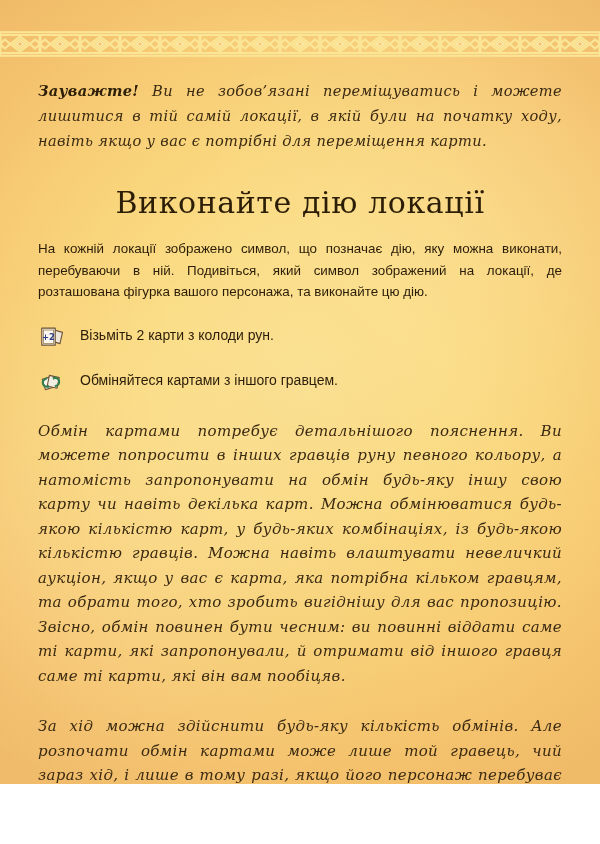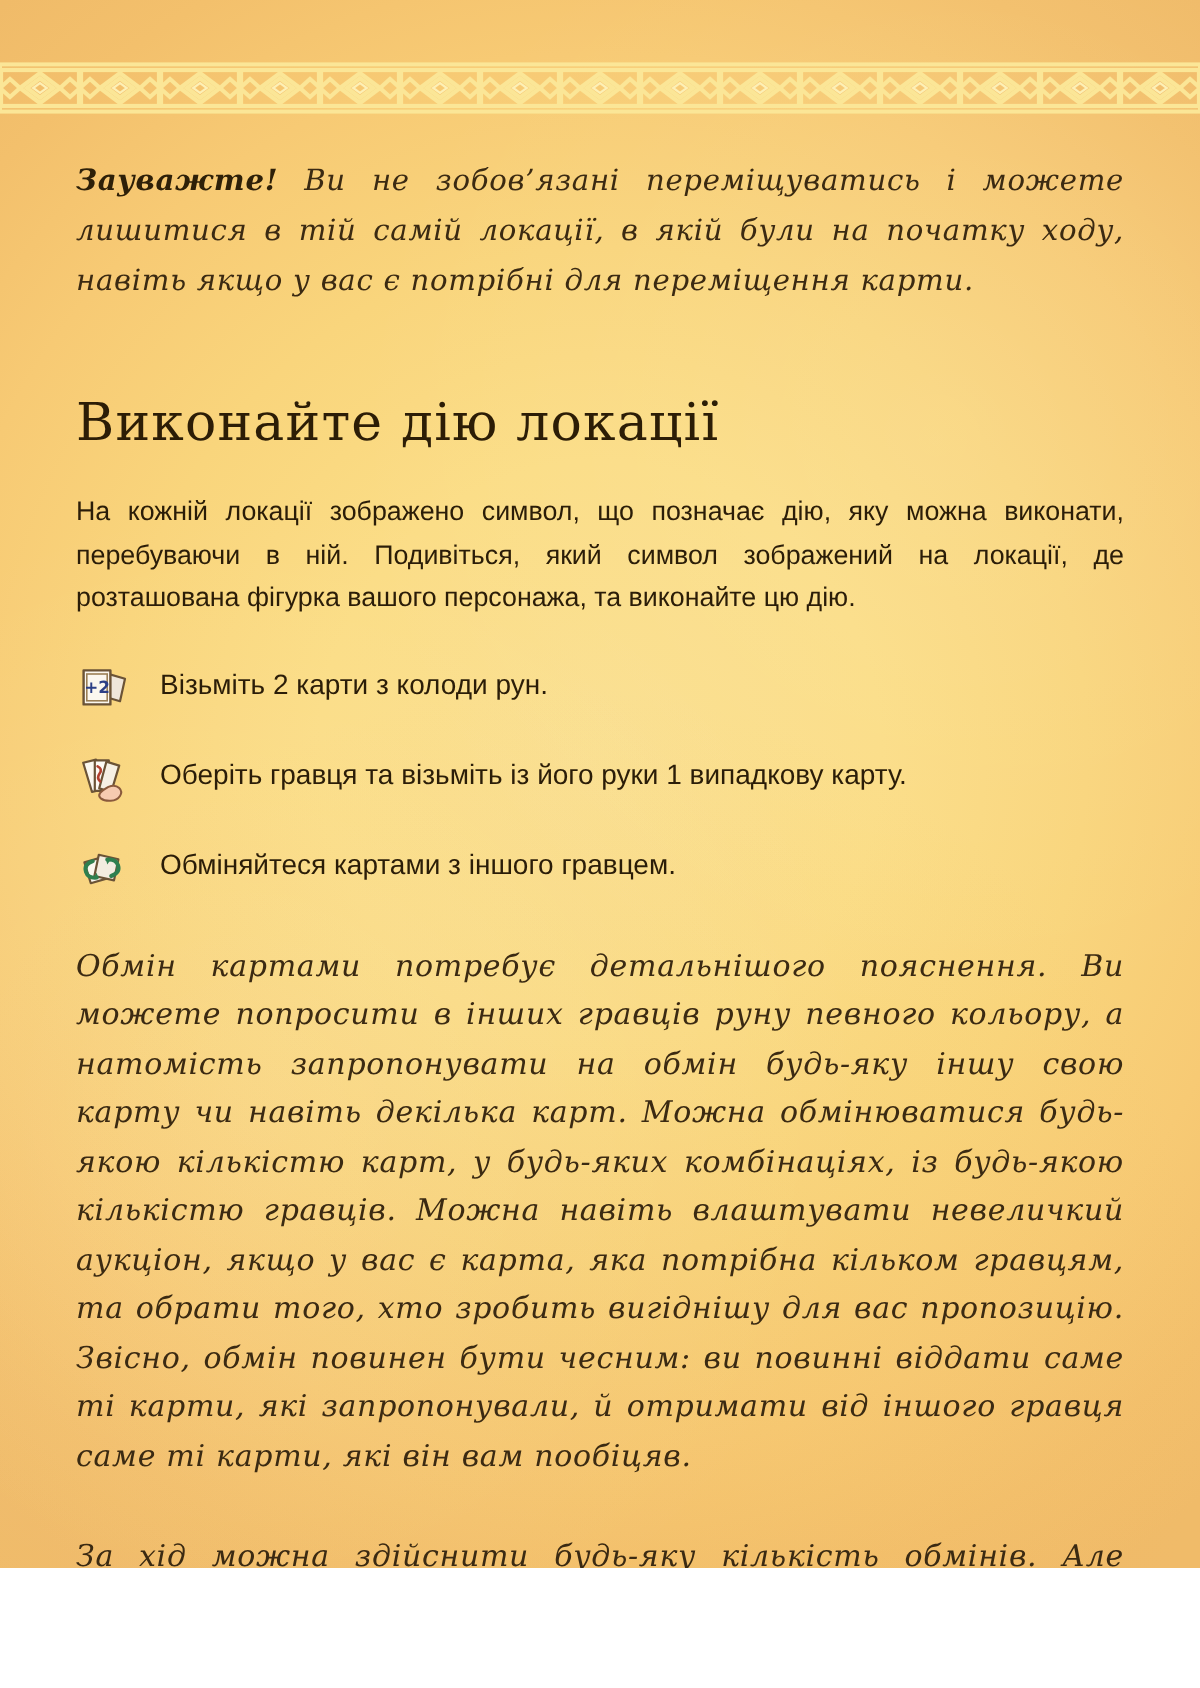--- a/index.html
+++ b/index.html
@@ -75,25 +75,26 @@
     letter-spacing: 0.35px;
     margin: 0;
   }
   .note-block .lead {
     font-weight: bold;
     color: #2e2008;
   }
 
   .section-title {
     font-family: "DejaVu Serif", serif;
-    font-size: 26px;
+    font-size: 30px;
     font-weight: normal;
     color: #2c1d06;
+    text-align: center;
     letter-spacing: 0.6px;
-    margin: 44px 0 0 0;
+    margin: 32px 0 0 0;
   }
 
   .body-para {
     font-family: "Liberation Sans", sans-serif;
     font-size: 13.4px;
     line-height: 21.5px;
     color: #2b1d08;
     text-align: justify;
     margin: 18px 0 16px 0;
   }
@@ -207,34 +208,20 @@
               <path d="M3.8 2.2 H17.2 V19.2 H3.8 Z" fill="#fbf7ef" stroke="#6b5336" stroke-width="1.2" stroke-linejoin="round"></path>
               <rect x="5.4" y="4" width="10.2" height="13.4" fill="none" stroke="#9b7f55" stroke-width="0.8"></rect>
               <text x="10.5" y="13.6" font-family="DejaVu Sans, sans-serif" font-size="8.4" font-weight="bold" fill="#2c3f86" text-anchor="middle">+2</text>
             </g>
           </svg>
         </span>
         <span class="action-text">Візьміть 2 карти з колоди рун.</span>
       </li>
 
 
-      <li class="action-item">
-        <span class="action-icon">
-          <svg width="28" height="26" viewBox="0 0 28 26" xmlns="http://www.w3.org/2000/svg">
-            <g>
-              <path d="M3.6 3.4 L10 1.8 L14.6 16.4 L8 18 Z" fill="#fbf7ef" stroke="#6b5336" stroke-width="1.1" stroke-linejoin="round"></path>
-              <path d="M9.4 2.2 H16.4 V17.4 H9.4 Z" fill="#fdfaf4" stroke="#6b5336" stroke-width="1.1" stroke-linejoin="round"></path>
-              <path d="M15.2 2.8 L21.6 4.8 L17.6 18 L11.6 16.2 Z" fill="#f6f0e4" stroke="#6b5336" stroke-width="1.1" stroke-linejoin="round"></path>
-              <path d="M10.8 5.2 q2.6 1.2 1 3.6 q-1.6 2.2 0.2 3.9" fill="none" stroke="#b23f2e" stroke-width="1.3" stroke-linecap="round"></path>
-              <path d="M16.2 15.4 q3.4 -1.4 5.4 0.6 q1.8 1.8 0.4 4 q-1.4 2.2 -4.6 2.4 q-3.2 0.2 -5 -1.2 q-1.4 -1.2 -0.4 -2.6 q1 -1.4 4.2 -3.2 Z" fill="#f6cbb0" stroke="#8a5a3c" stroke-width="1"></path>
-            </g>
-          </svg>
-        </span>
-        <span class="action-text">Оберіть гравця та візьміть із його руки 1 випадкову карту.</span>
-      </li>
 
       <li class="action-item">
         <span class="action-icon">
           <svg width="28" height="26" viewBox="0 0 28 26" xmlns="http://www.w3.org/2000/svg">
             <g>
               <path d="M4.2 8.2 L13.8 5.4 L17 15.8 L7.4 18.6 Z" fill="#fbf7ef" stroke="#6b5336" stroke-width="1.1" stroke-linejoin="round"></path>
               <path d="M11.4 4.4 L21.2 6.6 L19 17.2 L9.2 15 Z" fill="#f3ece0" stroke="#6b5336" stroke-width="1.1" stroke-linejoin="round"></path>
               <path d="M8.4 7.6 q-4.6 1.6 -3.4 5.4 q1 3.2 5.4 2.8" fill="none" stroke="#2f7f4f" stroke-width="2" stroke-linecap="round"></path>
               <path d="M10.4 13.4 l0.6 2.6 l-2.8 0.4 Z" fill="#2f7f4f"></path>
               <path d="M17.6 15 q4.6 -1.6 3.4 -5.4 q-1 -3.2 -5.4 -2.8" fill="none" stroke="#2f7f4f" stroke-width="2" stroke-linecap="round"></path>

